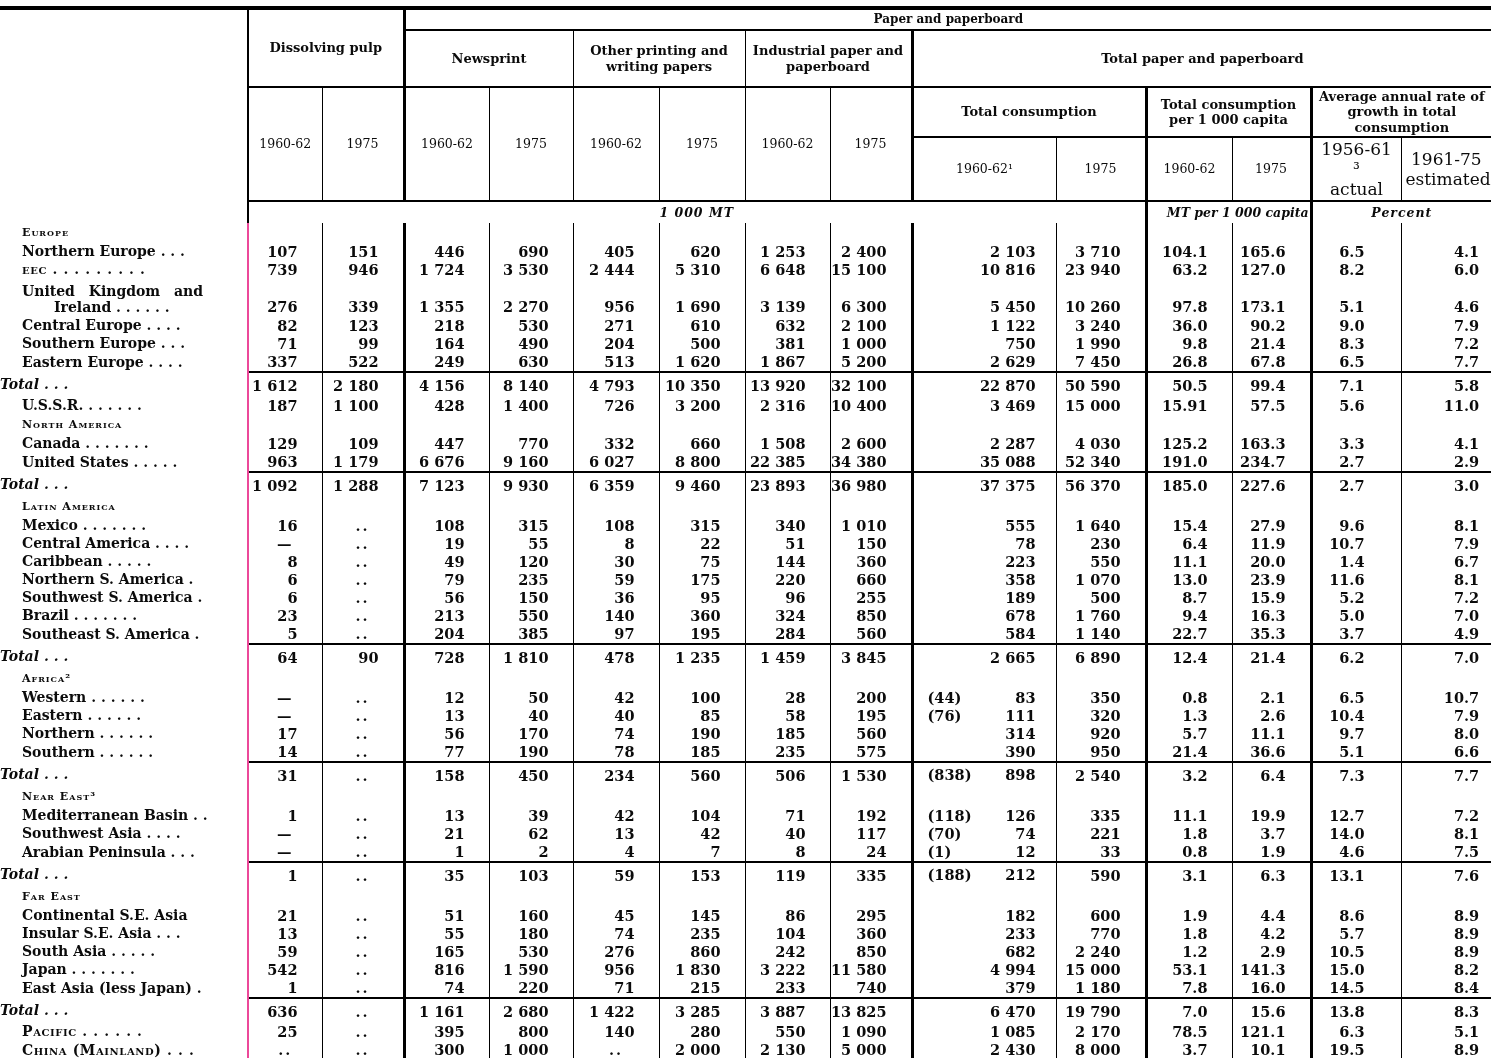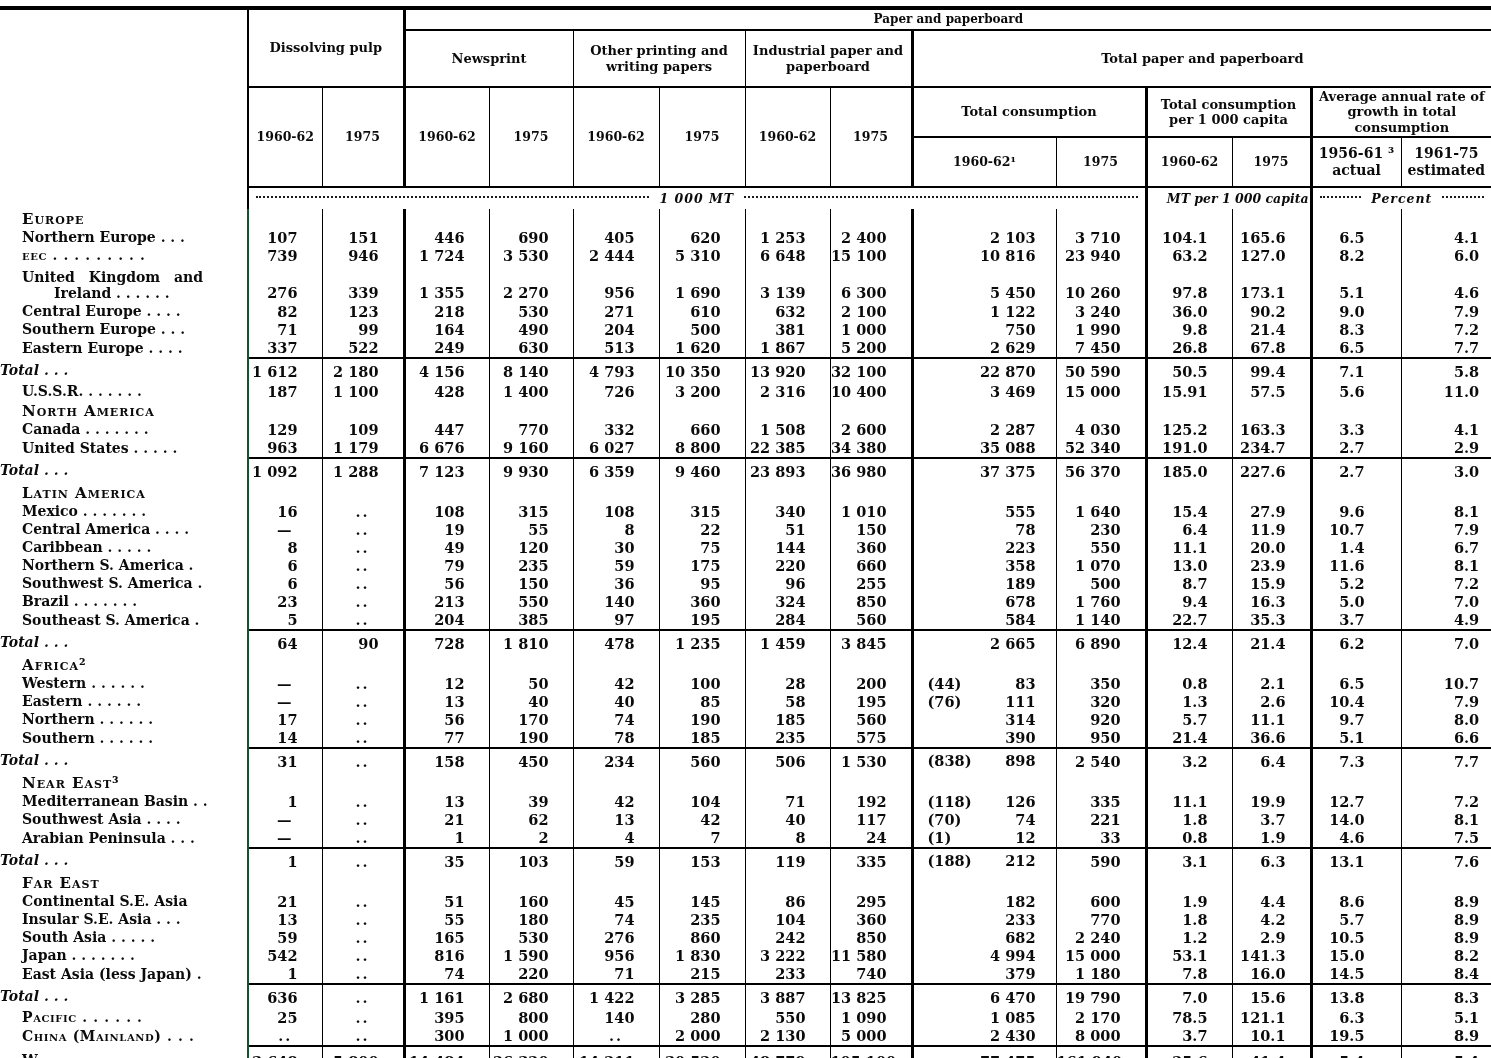--- a/index.html
+++ b/index.html
@@ -4,49 +4,49 @@
 <style>
   html,body{margin:0;padding:0;background:#fff;color:#0b0b0b;}
   body{width:1491px;font-family:"DejaVu Serif", serif;-webkit-font-smoothing:antialiased;}
   .sheet{width:1491px;padding-top:6px;}
   table{border-collapse:collapse;table-layout:fixed;width:1491px;border-top:4px solid #000;}
   col.c0{width:248px}col.c1{width:74px}col.c2{width:82px}col.c3{width:85px}col.c4{width:84px}
   col.c5{width:86px}col.c6{width:86px}col.c7{width:85px}col.c8{width:82px}col.c9{width:144px}
   col.c10{width:90px}col.c11{width:86px}col.c12{width:79px}col.c13{width:90px}col.c14{width:90px}
 
   
-  .bl1{border-left:1px solid #000}.bl2{border-left:2px solid #14532d}.bl3{border-left:3px solid #000}
+  .bl1{border-left:1px solid #000}.bl2{border-left:2px solid #ec4899}.bl3{border-left:3px solid #000}
   .bb2{border-bottom:2px solid #000}.br2{border-right:2px solid #000}
 
   thead th{font-weight:700;text-align:center;vertical-align:middle;padding:1px 4px;line-height:1.18;}
   tr.hr1{height:22px}tr.hr2{height:57px}tr.hr3{height:42px}tr.hr4{height:50px}tr.hru{height:22px}
   th.banner{font-size:12px;}
   th.grp{font-size:13px;}
-  th.yr{font-size:12.5px;font-weight:700;}
-  th.gr2 .ln{display:block;font-size:14px;}
+  th.yr{font-size:12.5px;font-weight:400;}
+  th.gr2 .ln{display:block;font-size:17px;}
 
   
   td.units{font-style:italic;font-weight:700;font-size:12.5px;vertical-align:middle;}
-  .uflex{display:flex;align-items:center;width:100%;}
+  .uflex{display:flex;align-items:center;width:100%;flex-direction:column;}
   .dots{flex:1;border-bottom:2px dotted #1a1a1a;height:1px;transform:translateY(-2px);margin:0 6px;}
   .utext{white-space:nowrap;padding:0 4px;letter-spacing:1px;}
   td.ucap{text-align:right;}
 
   
   tbody td{font-size:14.5px;font-weight:700;height:18px;padding:0 24px 0 0;text-align:right;
            vertical-align:middle;white-space:nowrap;overflow:hidden;line-height:1.1;}
   tbody td.pr20{padding-right:20px}
   tbody td.pr36{padding-right:36px}
   tbody td.pr30{padding-right:12px}
   tbody td.ctr{text-align:center;padding:0;letter-spacing:2px;}
   tbody td.lbl{text-align:left;padding:0 0 0 22px;font-size:14px;}
   .sc{font-variant:small-caps;letter-spacing:0.6px;}
   .lower{text-transform:lowercase;}
   tr.rs{height:20px;}
-  tr.rs td.lbl{letter-spacing:1px;font-size:15px;margin-left:32px;}
+  tr.rs td.lbl{letter-spacing:1px;font-size:11px;margin-left:32px;}
   tr.rd{height:18px;}
   tr.rd2{height:38px;}
   tr.rd2 td{vertical-align:bottom;padding-bottom:2px;}
   tr.rd2 .l1{word-spacing:9px;}
   tr.rd2 .l2{padding-left:32px;}
   tr.rt{height:25px;}
   tr.rt td{border-top:2px solid #000;padding-top:2px;}
   tr.rt td.lbl{border-top:none;}
   tr.rg{height:27px;}
   tr.rg td{border-top:2px solid #000;padding-top:3px;}

